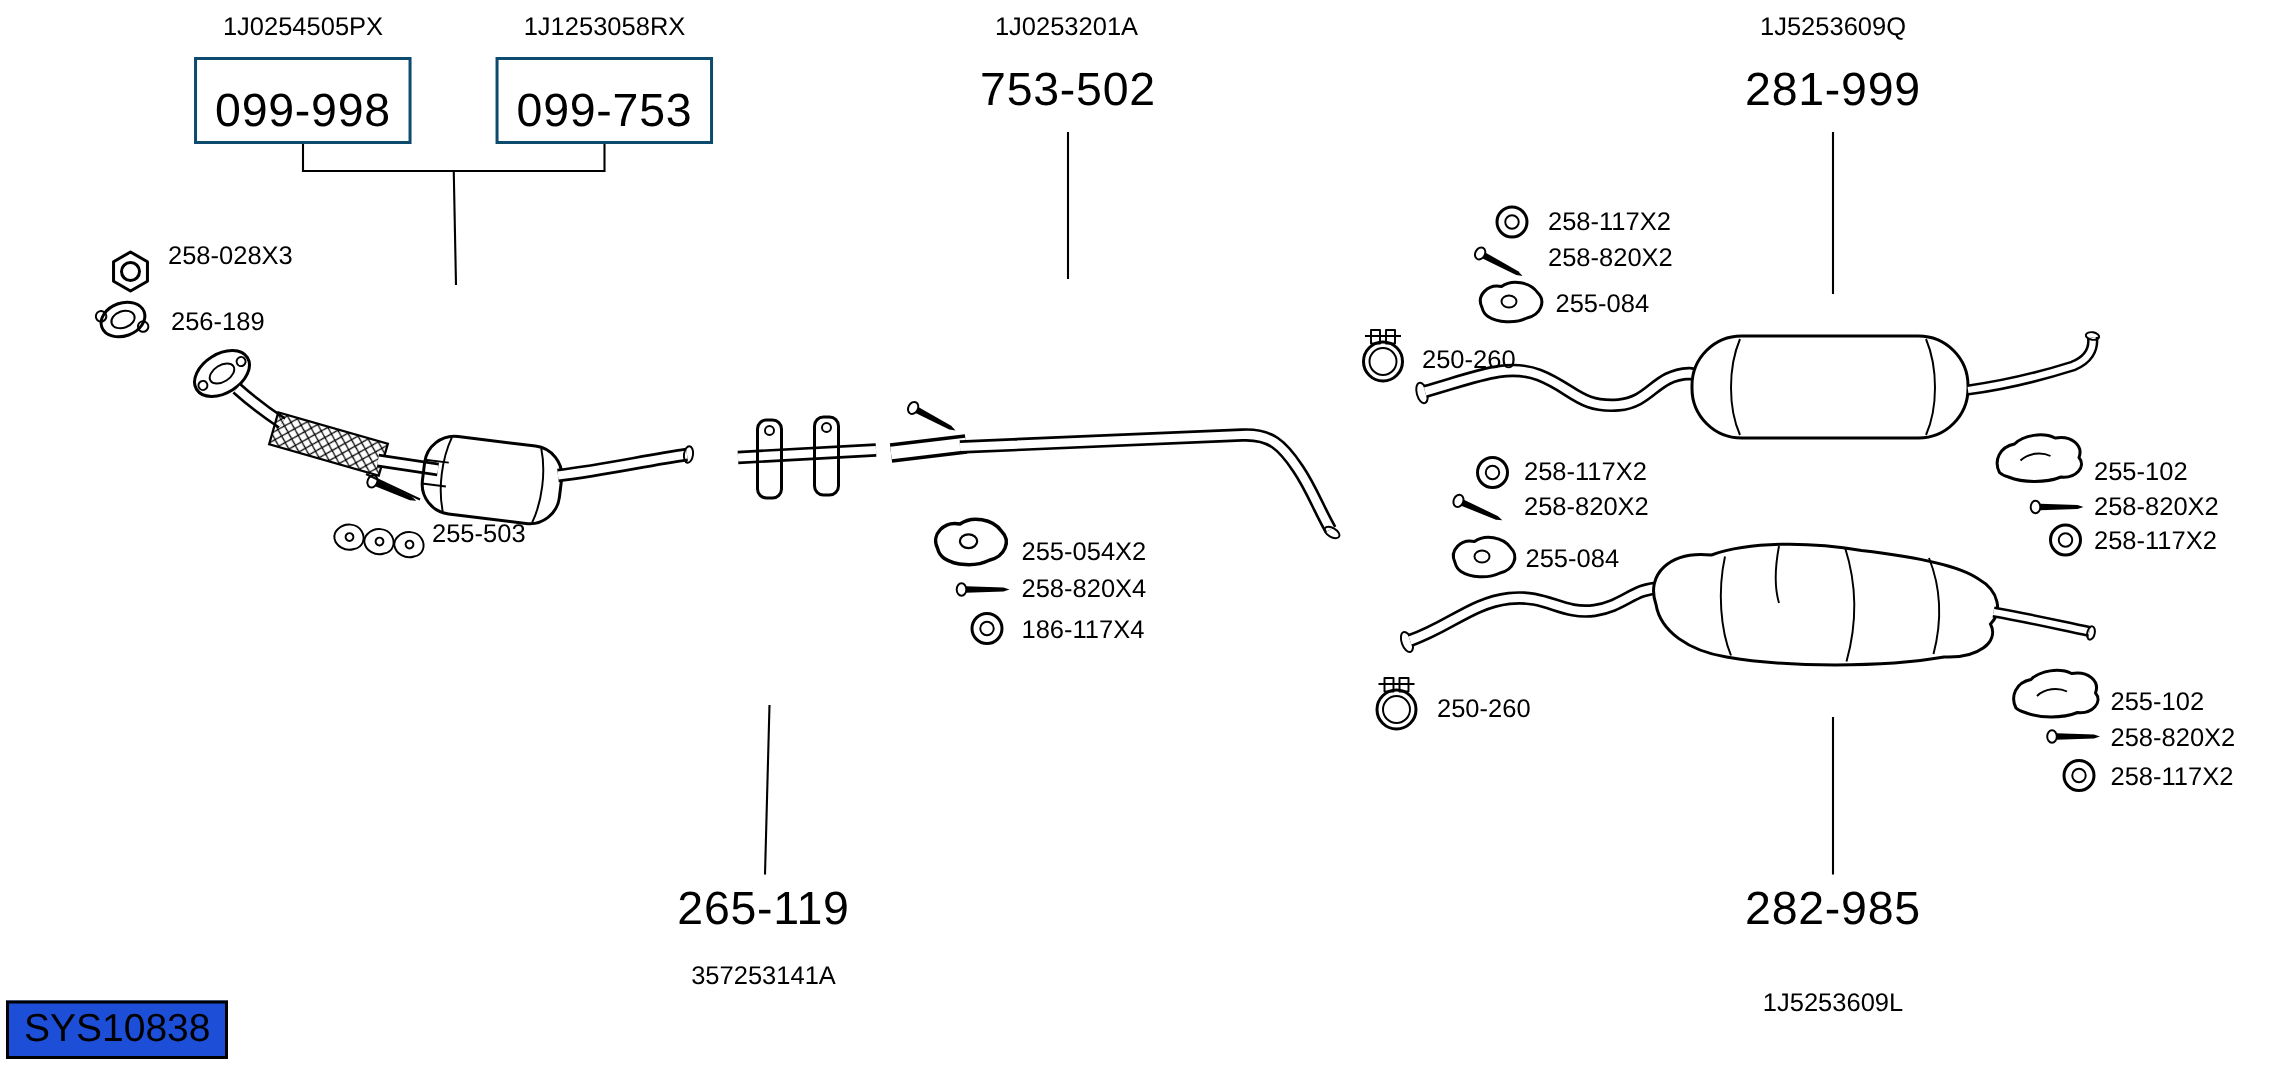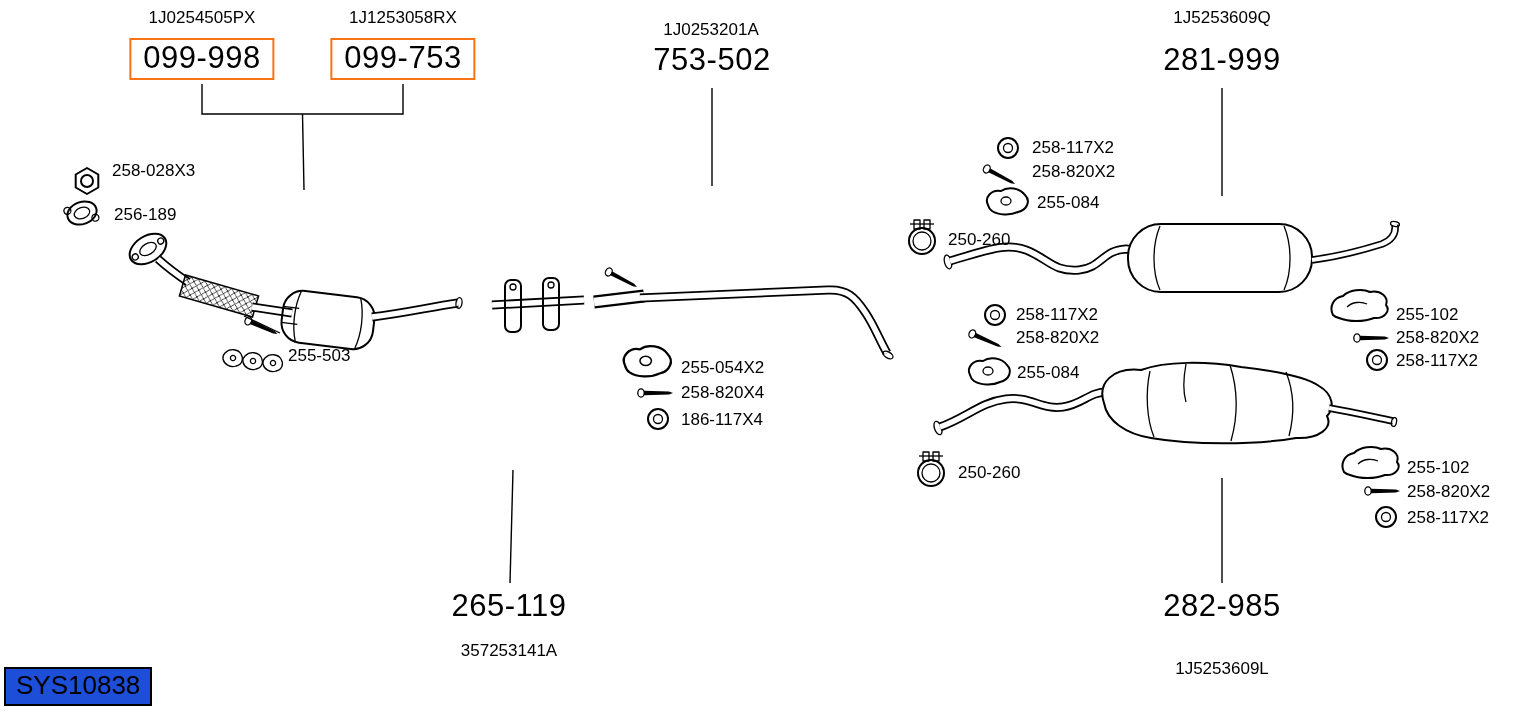--- a/index.html
+++ b/index.html
@@ -5,21 +5,21 @@
   html,body{margin:0;padding:0;}
   body{
     width:1530px;height:711px;background:#ffffff;color:#000;
     font-family:"Liberation Sans", sans-serif;
     position:relative;overflow:hidden;
   }
   .abs{position:absolute;}
   .center{transform:translateX(-50%);}
   .code{font-size:17px;white-space:nowrap;}
   .num{font-size:31px;white-space:nowrap;letter-spacing:.5px;}
-  .boxed{border:2px solid #f97316;padding:0 12px 2px;background:#fff;}
+  .boxed{border:2px solid #0c4a6e;padding:16px 12px 2px;background:#fff;}
   .callout{font-size:17px;white-space:nowrap;}
   .sysbox{border:2px solid #000;padding:1px 10px 3px;font-size:26px;white-space:nowrap;background:#1d4ed8;}
   svg.art{position:absolute;left:0;top:0;}
   .line{fill:none;stroke:#000;stroke-width:2;stroke-linejoin:round;}
   .thin{fill:none;stroke:#000;stroke-width:1.3;stroke-linejoin:round;}
   .lead{fill:none;stroke:#000;stroke-width:1.4;}
   .pipe-o{fill:none;stroke:#000;stroke-width:9;stroke-linejoin:round;}
   .pipe-i{fill:none;stroke:#fff;stroke-width:5.5;stroke-linejoin:round;}
   .pipe-o2{fill:none;stroke:#000;stroke-width:7.5;stroke-linejoin:round;}
   .pipe-i2{fill:none;stroke:#fff;stroke-width:4.2;stroke-linejoin:round;}
@@ -176,21 +176,21 @@
     <ellipse cx="1394" cy="422" rx="2.5" ry="4.5" transform="rotate(12 1394 422)" class="thin"></ellipse>
   </g>
 </svg>
 
 <div class="abs code center" style="left:202px;top:8px">1J0254505PX</div>
 <div class="abs num boxed center" style="left:202px;top:38px">099-998</div>
 
 <div class="abs code center" style="left:403px;top:8px">1J1253058RX</div>
 <div class="abs num boxed center" style="left:403px;top:38px">099-753</div>
 
-<div class="abs code center" style="left:711px;top:20px">1J0253201A</div>
+<div class="abs code center" style="left:711px;top:8px">1J0253201A</div>
 <div class="abs num center" style="left:712px;top:42px">753-502</div>
 
 <div class="abs code center" style="left:1222px;top:8px">1J5253609Q</div>
 <div class="abs num center" style="left:1222px;top:42px">281-999</div>
 
 <div class="abs num center" style="left:509px;top:588px">265-119</div>
 <div class="abs code center" style="left:509px;top:641px">357253141A</div>
 
 <div class="abs num center" style="left:1222px;top:588px">282-985</div>
 <div class="abs code center" style="left:1222px;top:659px">1J5253609L</div>

